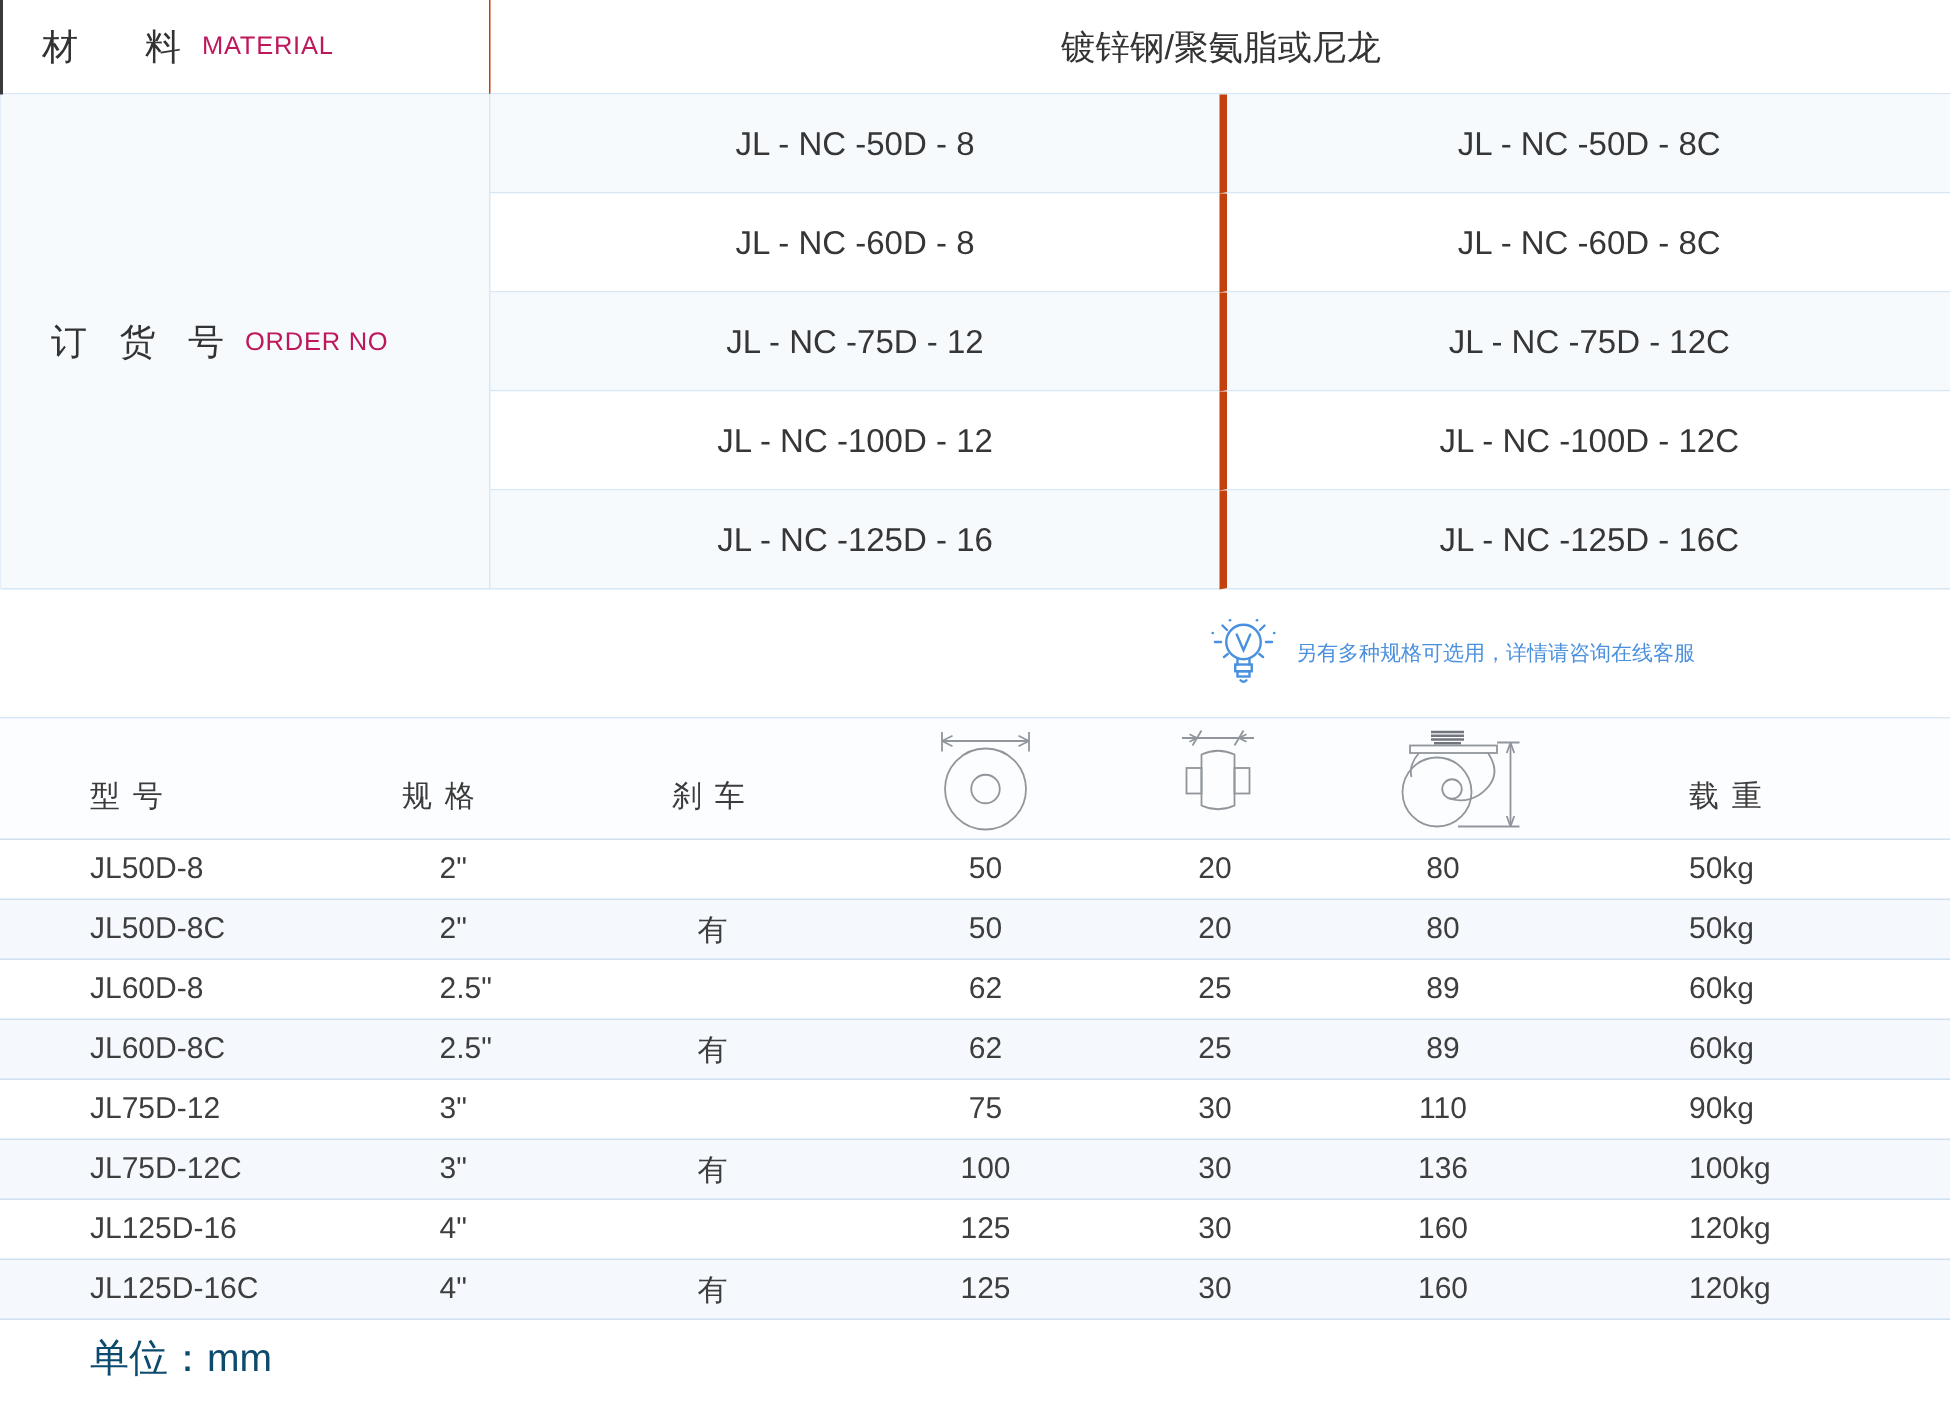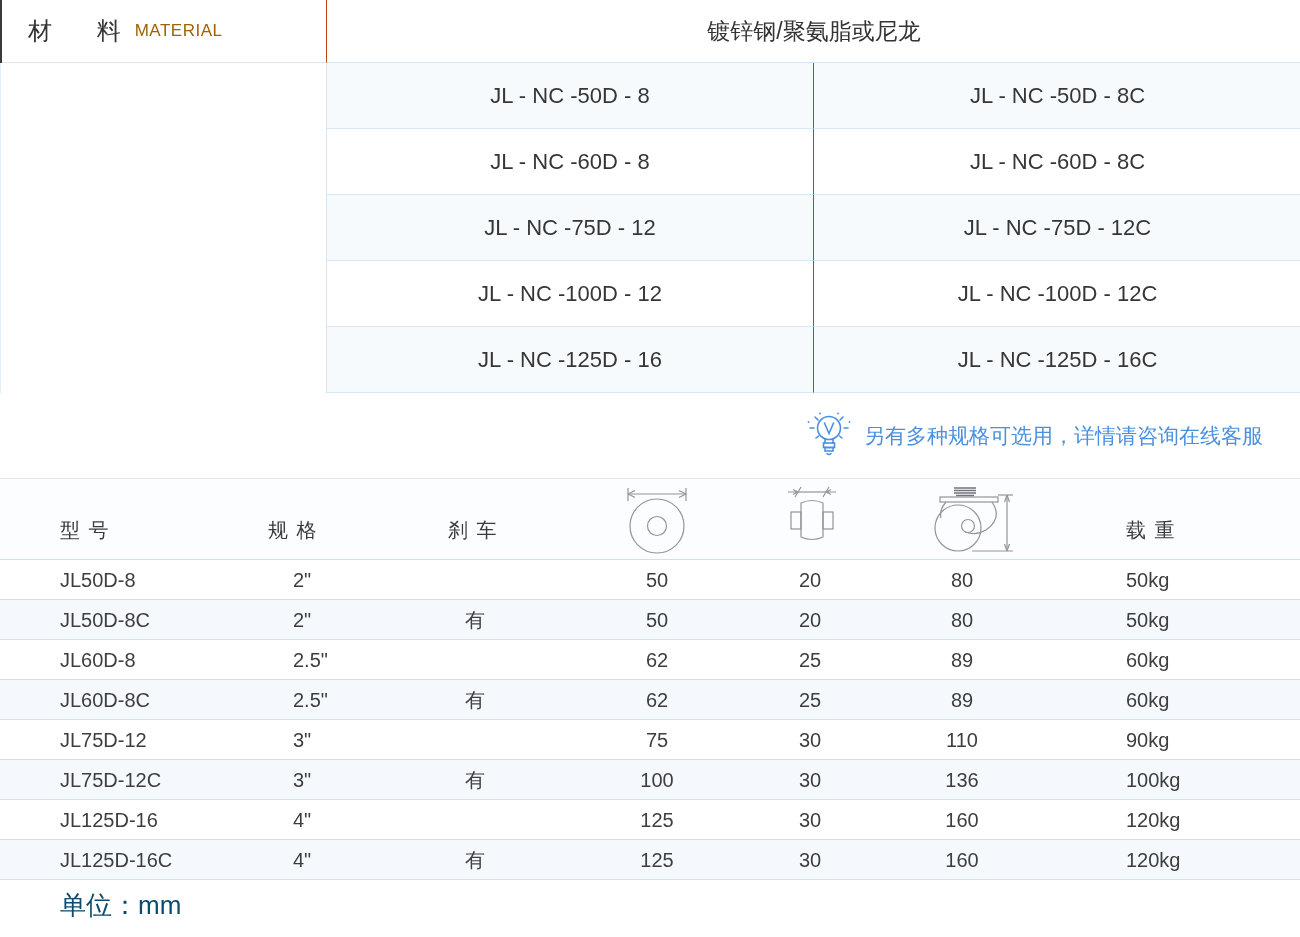--- a/index.html
+++ b/index.html
@@ -15,30 +15,30 @@
     grid-template-rows:63px 66px 66px 66px 66px 66px;
     border-left:1px solid #e3eef8;
   }
   .tt-cell{box-sizing:border-box;display:flex;align-items:center;border-bottom:1px solid #d6e7f5;}
   .mat-label{grid-column:1;grid-row:1;padding-left:27px;background:#fff;}
   .mat-value{grid-column:2/4;grid-row:1;justify-content:center;border-left:1px solid #c2410c;font-size:23px;color:#343434;background:#fff;}
   .order-label{grid-column:1;grid-row:2/7;padding-left:33px;background:#f7fafd;}
   .zh{font-size:24px;color:#333;}
   .mat-label .zh{word-spacing:38px;}
   .order-label .zh{word-spacing:15px;}
-  .en{font-size:17px;color:#a16207;margin-left:14px;letter-spacing:.5px;}
+  .en{font-size:17px;color:#be185d;margin-left:14px;letter-spacing:.5px;}
   .oc{justify-content:center;font-size:22px;color:#363636;background:#fff;}
   .oc.col2{grid-column:2;border-left:1px solid #d6e7f5;}
-  .oc.col3{grid-column:3;border-left:1px solid #c2410c;}
+  .oc.col3{grid-column:3;border-left:5px solid #c2410c;}
   .gr2{grid-row:2}.gr3{grid-row:3}.gr4{grid-row:4}.gr5{grid-row:5}.gr6{grid-row:6}
   .oc.stripe{background:#f7fafd;}
   .left-notch{position:absolute;left:0;top:0;width:2px;height:63px;background:#3a3a3a;}
   
   .tip{position:absolute;left:806px;top:408px;height:56px;display:flex;align-items:center;}
-  .tip-text{margin-left:12px;font-size:21px;color:#4a90dd;white-space:pre;}
+  .tip-text{margin-left:12px;font-size:14px;color:#4a90dd;white-space:pre;}
   
   .spec-header{
     position:absolute;left:0;top:478px;width:1300px;height:82px;box-sizing:border-box;
     background:#fcfdff;border-top:1px solid #d9e8f5;border-bottom:1px solid #cfe0f1;
   }
   .hdr-label{position:absolute;bottom:15px;font-size:20px;color:#3b3b3b;word-spacing:3px;margin-top:16px;}
   .h-model{left:60px}.h-size{left:268px}.h-brake{left:448px}.h-load{left:1126px}
   .hdr-icon{position:absolute;top:6px;}
   .icon-d{left:625px}.icon-w{left:786px}.icon-h{left:912px}
   .spec-row{position:absolute;left:0;width:1300px;height:40px;box-sizing:border-box;border-bottom:1px solid #cfe0f1;background:#fff;padding-left:44px;}
@@ -62,20 +62,24 @@
 
 <div class="screen">
 
   <div class="top-table">
     <div class="tt-cell mat-label">
       <span class="zh">材 料</span>
       <span class="en">MATERIAL</span>
     </div>
     <div class="tt-cell mat-value">镀锌钢/聚氨脂或尼龙</div>
 
+    <div class="tt-cell order-label">
+      <span class="zh">订 货 号</span>
+      <span class="en">ORDER NO</span>
+    </div>
 
     <div class="tt-cell oc col2 gr2 stripe">JL - NC -50D - 8</div>
     <div class="tt-cell oc col3 gr2 stripe">JL - NC -50D - 8C</div>
     <div class="tt-cell oc col2 gr3">JL - NC -60D - 8</div>
     <div class="tt-cell oc col3 gr3">JL - NC -60D - 8C</div>
     <div class="tt-cell oc col2 gr4 stripe">JL - NC -75D - 12</div>
     <div class="tt-cell oc col3 gr4 stripe">JL - NC -75D - 12C</div>
     <div class="tt-cell oc col2 gr5">JL - NC -100D - 12</div>
     <div class="tt-cell oc col3 gr5">JL - NC -100D - 12C</div>
     <div class="tt-cell oc col2 gr6 stripe">JL - NC -125D - 16</div>

